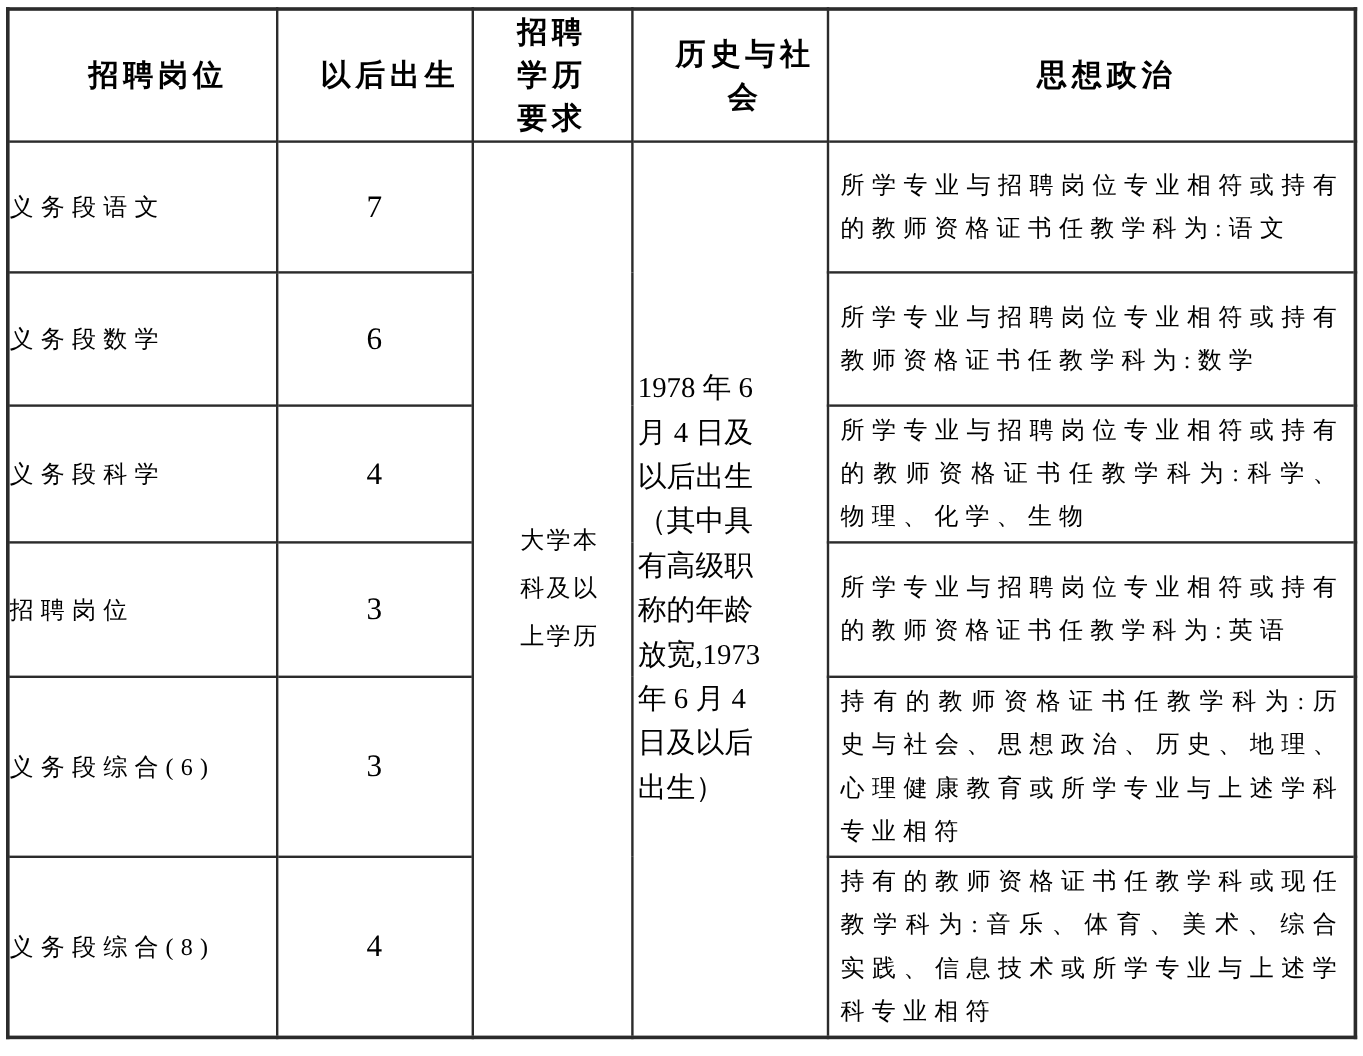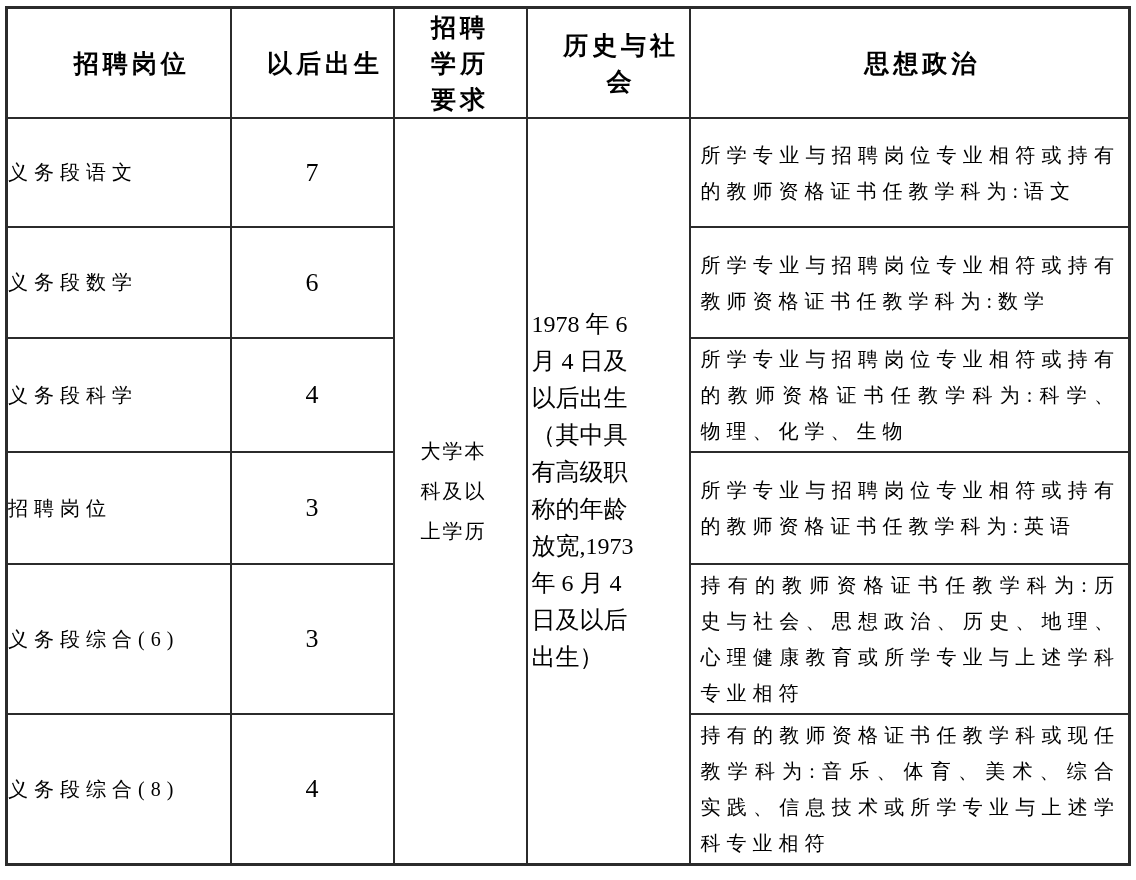--- a/index.html
+++ b/index.html
@@ -37,21 +37,21 @@
   td.pos {
     text-align: left;
     letter-spacing: 6px;
   }
   td.quota {
     text-align: center;
     font-size: 26px;
     letter-spacing: 0;
   }
   td.edu {
-    text-align: left;
+    text-align: right;
     padding: 0 26px;
     line-height: 40px;
     letter-spacing: 2px;
   }
   td.age {
     text-align: left;
     white-space: pre-line;
     line-height: 37px;
     font-size: 24px;
     padding: 0 4px;

